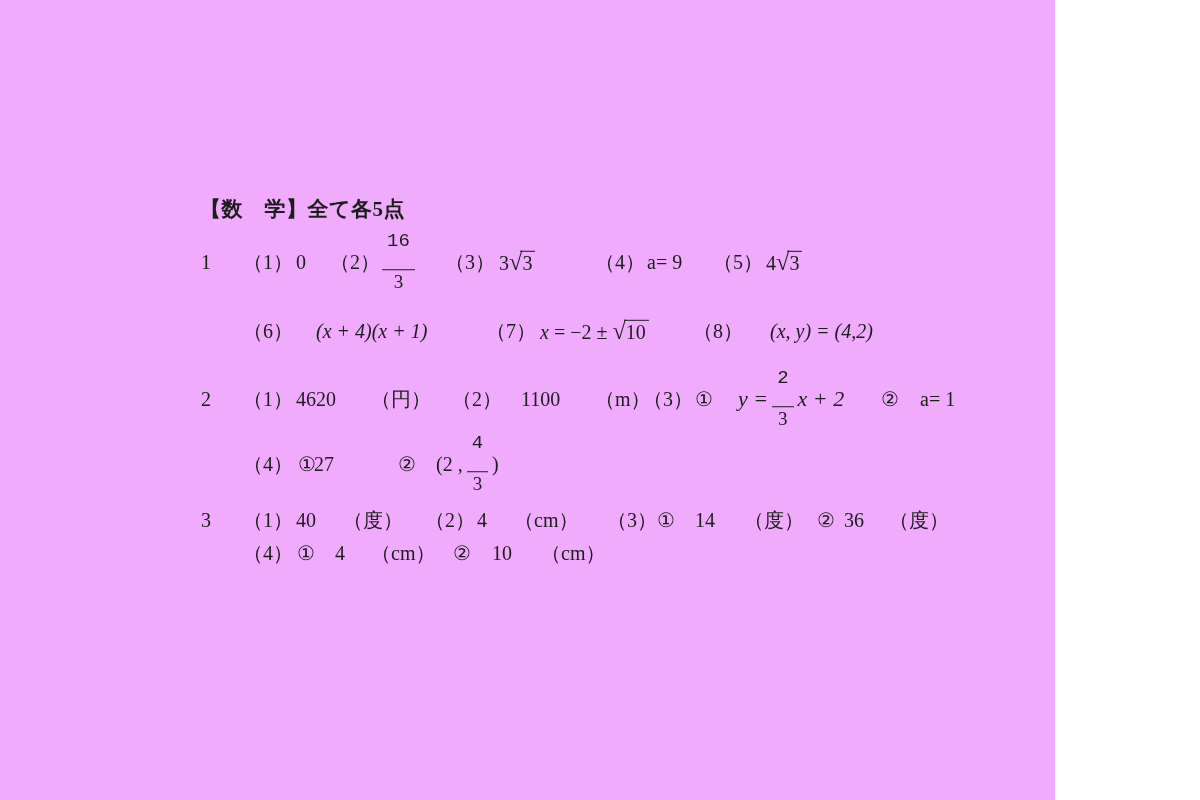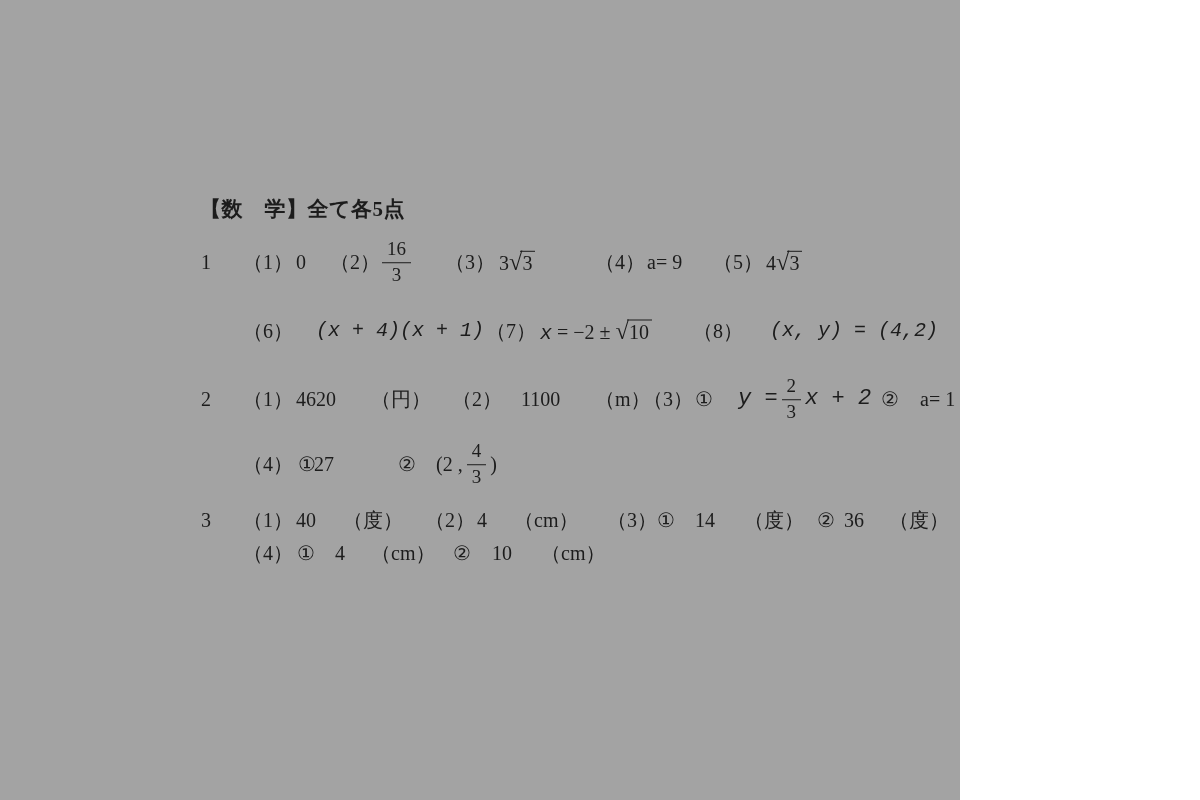--- a/index.html
+++ b/index.html
@@ -1,31 +1,31 @@
 <!DOCTYPE html>
 <html><head>
 <meta charset="utf-8">
 <style>
   html,body{margin:0;padding:0;}
   body{
     width:1200px;height:800px;background:#ffffff;overflow:hidden;
     font-family:"Liberation Serif","DejaVu Serif",serif;color:#1c1c1c;
   }
-  .page{position:relative;width:960px;height:800px;background:#a3a3a3;}
+  .page{position:relative;width:1055px;height:800px;background:#f0abfc;}
   .row{position:absolute;left:0;width:100%;height:0;}
   .row > span{position:absolute;transform:translateY(-50%);white-space:nowrap;font-size:20px;line-height:1;}
   .title{
     position:absolute;left:200px;top:209px;transform:translateY(-50%);
     font-weight:bold;font-size:21px;letter-spacing:0.5px;white-space:nowrap;
   }
-  .math{font-style:italic;font-family:Liberation Mono, monospace;}
+  .math{font-style:italic;}
   .big{font-size:22px;}
   
   .frac{display:inline-flex;flex-direction:column;align-items:center;vertical-align:middle;line-height:1.12;font-size:19px;font-style:normal;}
-  .frac .fn{border-bottom:1.6px solid #1c1c1c;padding:0 5px 3px 5px;}
+  .frac .fn{border-bottom:1.6px solid #1c1c1c;padding:0 5px 17px 5px;font-family:Liberation Mono, monospace;}
   .frac .fd{padding-top:1px;}
   
   .sqrt{white-space:nowrap;font-style:normal;}
   .sqrt .sg{font-size:1.22em;font-style:normal;}
   .sqrt .rd{display:inline-block;border-top:1.6px solid #1c1c1c;padding:1px 3px 0 2px;margin-left:-2px;font-style:normal;}
   .eqwrap{display:inline-flex;align-items:center;gap:4px;}
 </style>
 </head>
 <body>
 

